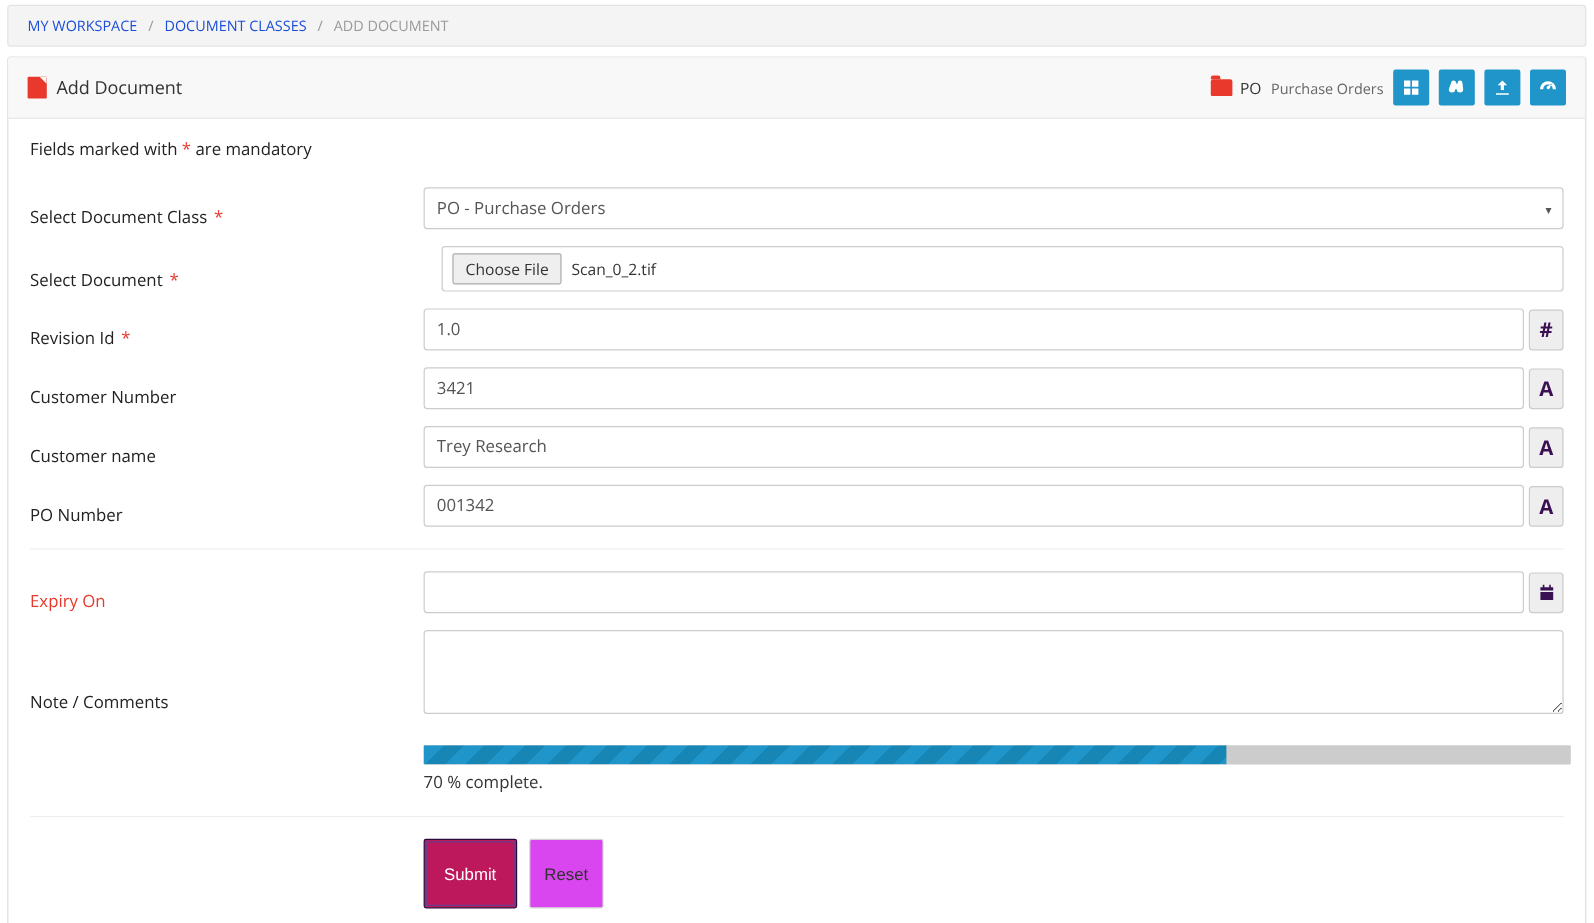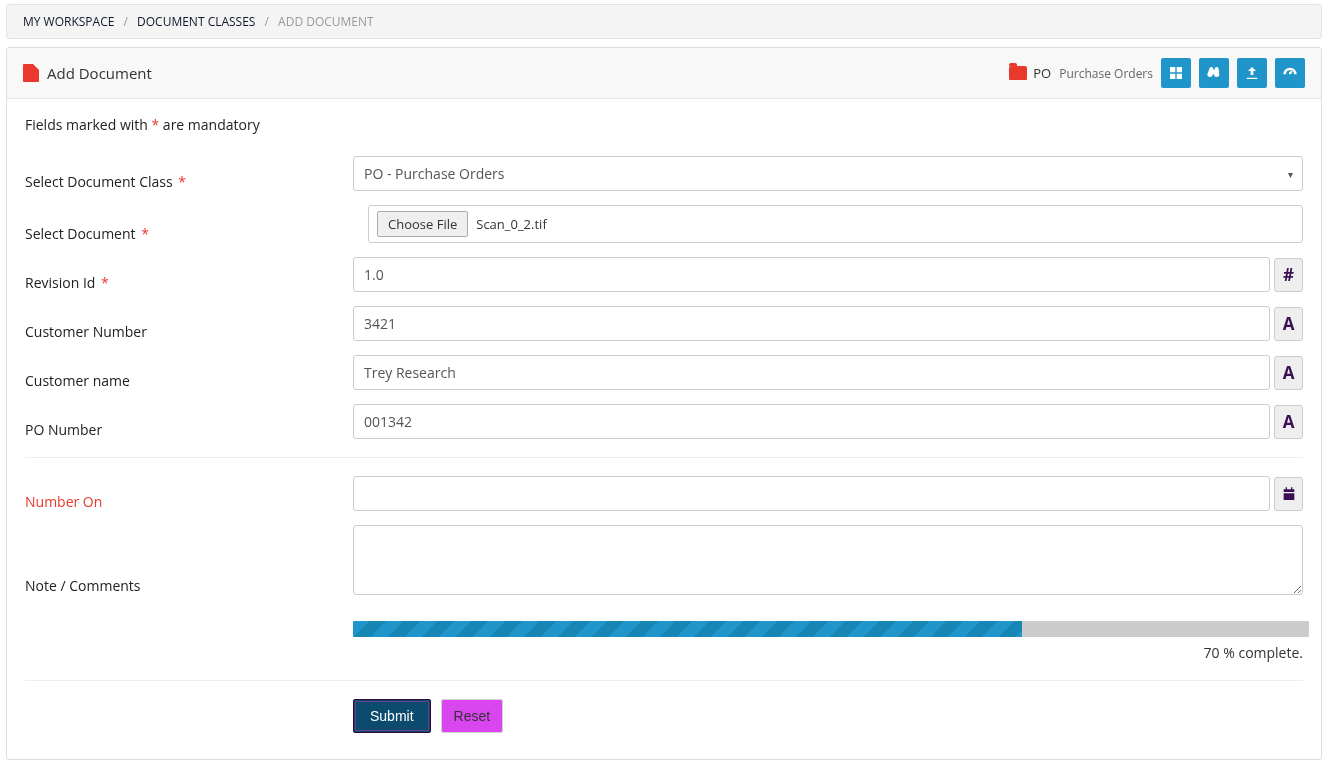--- a/index.html
+++ b/index.html
@@ -9,21 +9,21 @@
   
   .breadcrumb-bar {
     margin:4px 6px 8px 6px;
     background:#f4f4f4;
     border:1px solid #e3e3e3;
     border-radius:3px;
     padding:8px 16px;
     font-size:12px;
     color:#6b2f88;
   }
-  .breadcrumb-bar a { color:#0f172a; text-decoration:none; }
+  .breadcrumb-bar a { color:#1d4ed8; text-decoration:none; }
   .breadcrumb-bar .sep { color:#999; margin:0 6px; }
   .breadcrumb-bar .current { color:#9a9a9a; }
 
   
   .panel {
     margin:0 6px;
     border:1px solid #ddd;
     border-radius:3px;
     background:#fff;
   }
@@ -80,29 +80,29 @@
     width:30px; height:34px; margin-left:4px;
     display:flex; align-items:center; justify-content:center;
     border:1px solid #ccc; background:#eee; border-radius:3px; color:#3a1052;
     font-weight:bold; font-size:17px;
   }
   .addon svg { width:16px; height:16px; fill:#3a1052; }
 
   .hr { border:none; border-top:1px solid #eee; margin:18px 0; }
 
   
-  .progress-wrap { margin-left:328px; margin-top:26px;text-align:right; }
+  .progress-wrap { margin-left:328px; margin-top:26px; }
   .progress-bar-bg { width:956px; height:16px; background:#ccc; border-radius:1px; overflow:hidden; }
   .progress-bar-fill { height:100%; background: repeating-linear-gradient(135deg, #1f95c9 0, #1f95c9 12px, #1886b5 12px, #1886b5 24px); }
   .progress-text { font-size:14px; color:#333; margin-top:6px; }
 
   .button-row { margin-left:328px; margin-top:12px; display:flex; gap:10px; }
   .btn-submit {
-    background:#0c4a6e; color:#fff; border:1px solid #2a0b3c;
-    padding:8px 16px; font-size:14px; border-radius:2px; cursor:pointer;
+    background:#be185d; color:#fff; border:1px solid #2a0b3c;
+    padding:20px 16px; font-size:14px; border-radius:2px; cursor:pointer;
     outline:1px solid #6a3d8a; outline-offset:-3px;
   }
   .btn-reset {
     background:#d946ef; color:#333; border:1px solid #d4d4d4;
     padding:8px 12px; font-size:14px; border-radius:2px; cursor:pointer;
   }
 </style>
 </head>
 <body>
 
@@ -214,21 +214,21 @@
         <div class="label-col">PO Number</div>
         <div class="input-col">
           <input class="form-control" value="001342" style="">
           <span class="addon">A</span>
         </div>
       </div>
 
       <hr class="hr">
 
       <div class="form-row">
-        <div class="label-col red">Number On</div>
+        <div class="label-col red">Expiry On</div>
         <div class="input-col">
           <input class="form-control" value="" style="">
           <span class="addon">
             <svg viewBox="0 0 24 24">
                 <path d="M4 5h16v4H4zM4 11h16v10H4zM7 2h2v4H7zM15 2h2v4h-2z"></path>
               </svg>
           </span>
         </div>
       </div>
 

